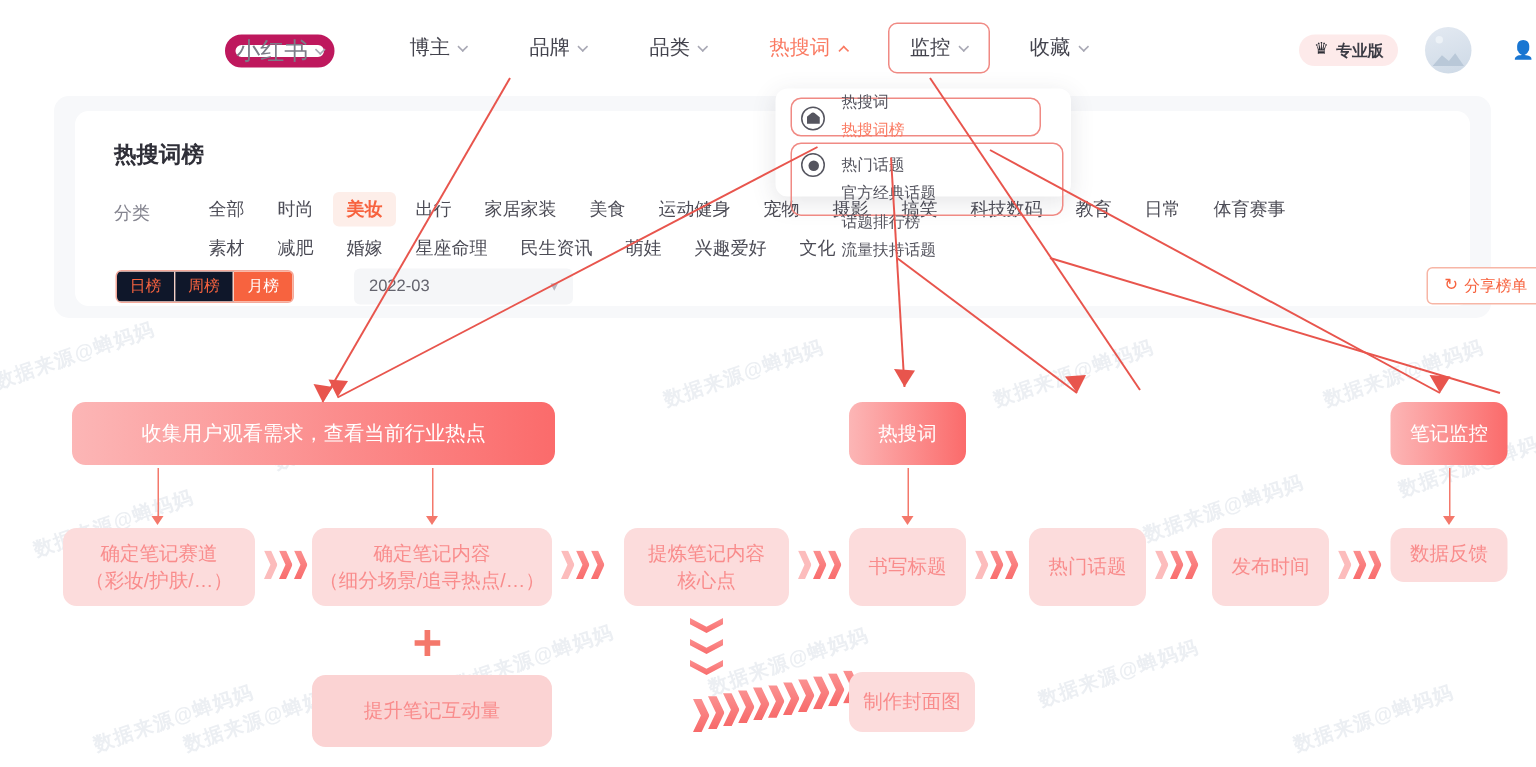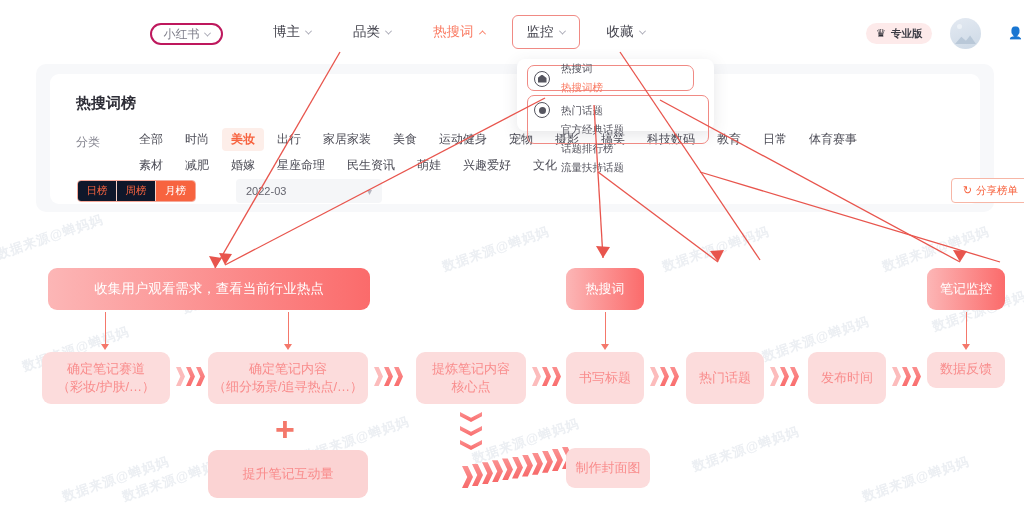--- a/index.html
+++ b/index.html
@@ -14,23 +14,23 @@
   
   .navbar {
     position:absolute; left:0; top:0; width:1024px; height:62px;
     background:#ffffff; display:flex; align-items:center;
   }
   .logo-wrap { position:absolute; left:44px; top:18px; display:flex; align-items:center; gap:7px; }
   .logo-mark { width:27px; height:26px; position:relative; }
   .brand { font-size:17px; font-weight:bold; color:#3b3b44; letter-spacing:.5px; }
   .platform-pill {
     position:absolute; left:150px; top:23px;
-    width:73px; height:22px; border:2px solid #be185d; border-radius:11px;
+    width:73px; height:22px; border:7px solid #be185d; border-radius:11px;
     display:flex; align-items:center; justify-content:center; gap:5px;
-    font-size:12px; color:#7c7c88;
+    font-size:16px; color:#7c7c88;
   }
   .caret { display:inline-block; width:6px; height:6px; border-right:1.2px solid #a8a8b4;
            border-bottom:1.2px solid #a8a8b4; transform:rotate(45deg) translate(-1px,-1px); }
   .caret.up { transform:rotate(-135deg) translate(-1px,-1px); border-color:#f5826a; }
   .caret.sm { width:5px; height:5px; }
 
   .nav-items { position:absolute; left:258px; top:14px; height:36px; display:flex; align-items:center; }
   .nav-item {
     height:34px; padding:0 14px; display:flex; align-items:center; gap:6px;
     font-size:13.5px; color:#43434d; white-space:nowrap; cursor:pointer;
@@ -177,20 +177,24 @@
   <div class="navbar">
 
     <div class="platform-pill">
       <span>小红书</span>
       <i class="caret sm"></i>
     </div>
 
     <div class="nav-items" id="nav-items">
         <div class="nav-item">
           <span>博主</span>
+          <i class="caret sm"></i>
+        </div>
+        <div class="nav-item">
+          <span>品牌</span>
           <i class="caret sm"></i>
         </div>
         <div class="nav-item">
           <span>品类</span>
           <i class="caret sm"></i>
         </div>
         <div class="nav-item active">
           <span>热搜词</span>
           <i class="caret sm up"></i>
         </div>

